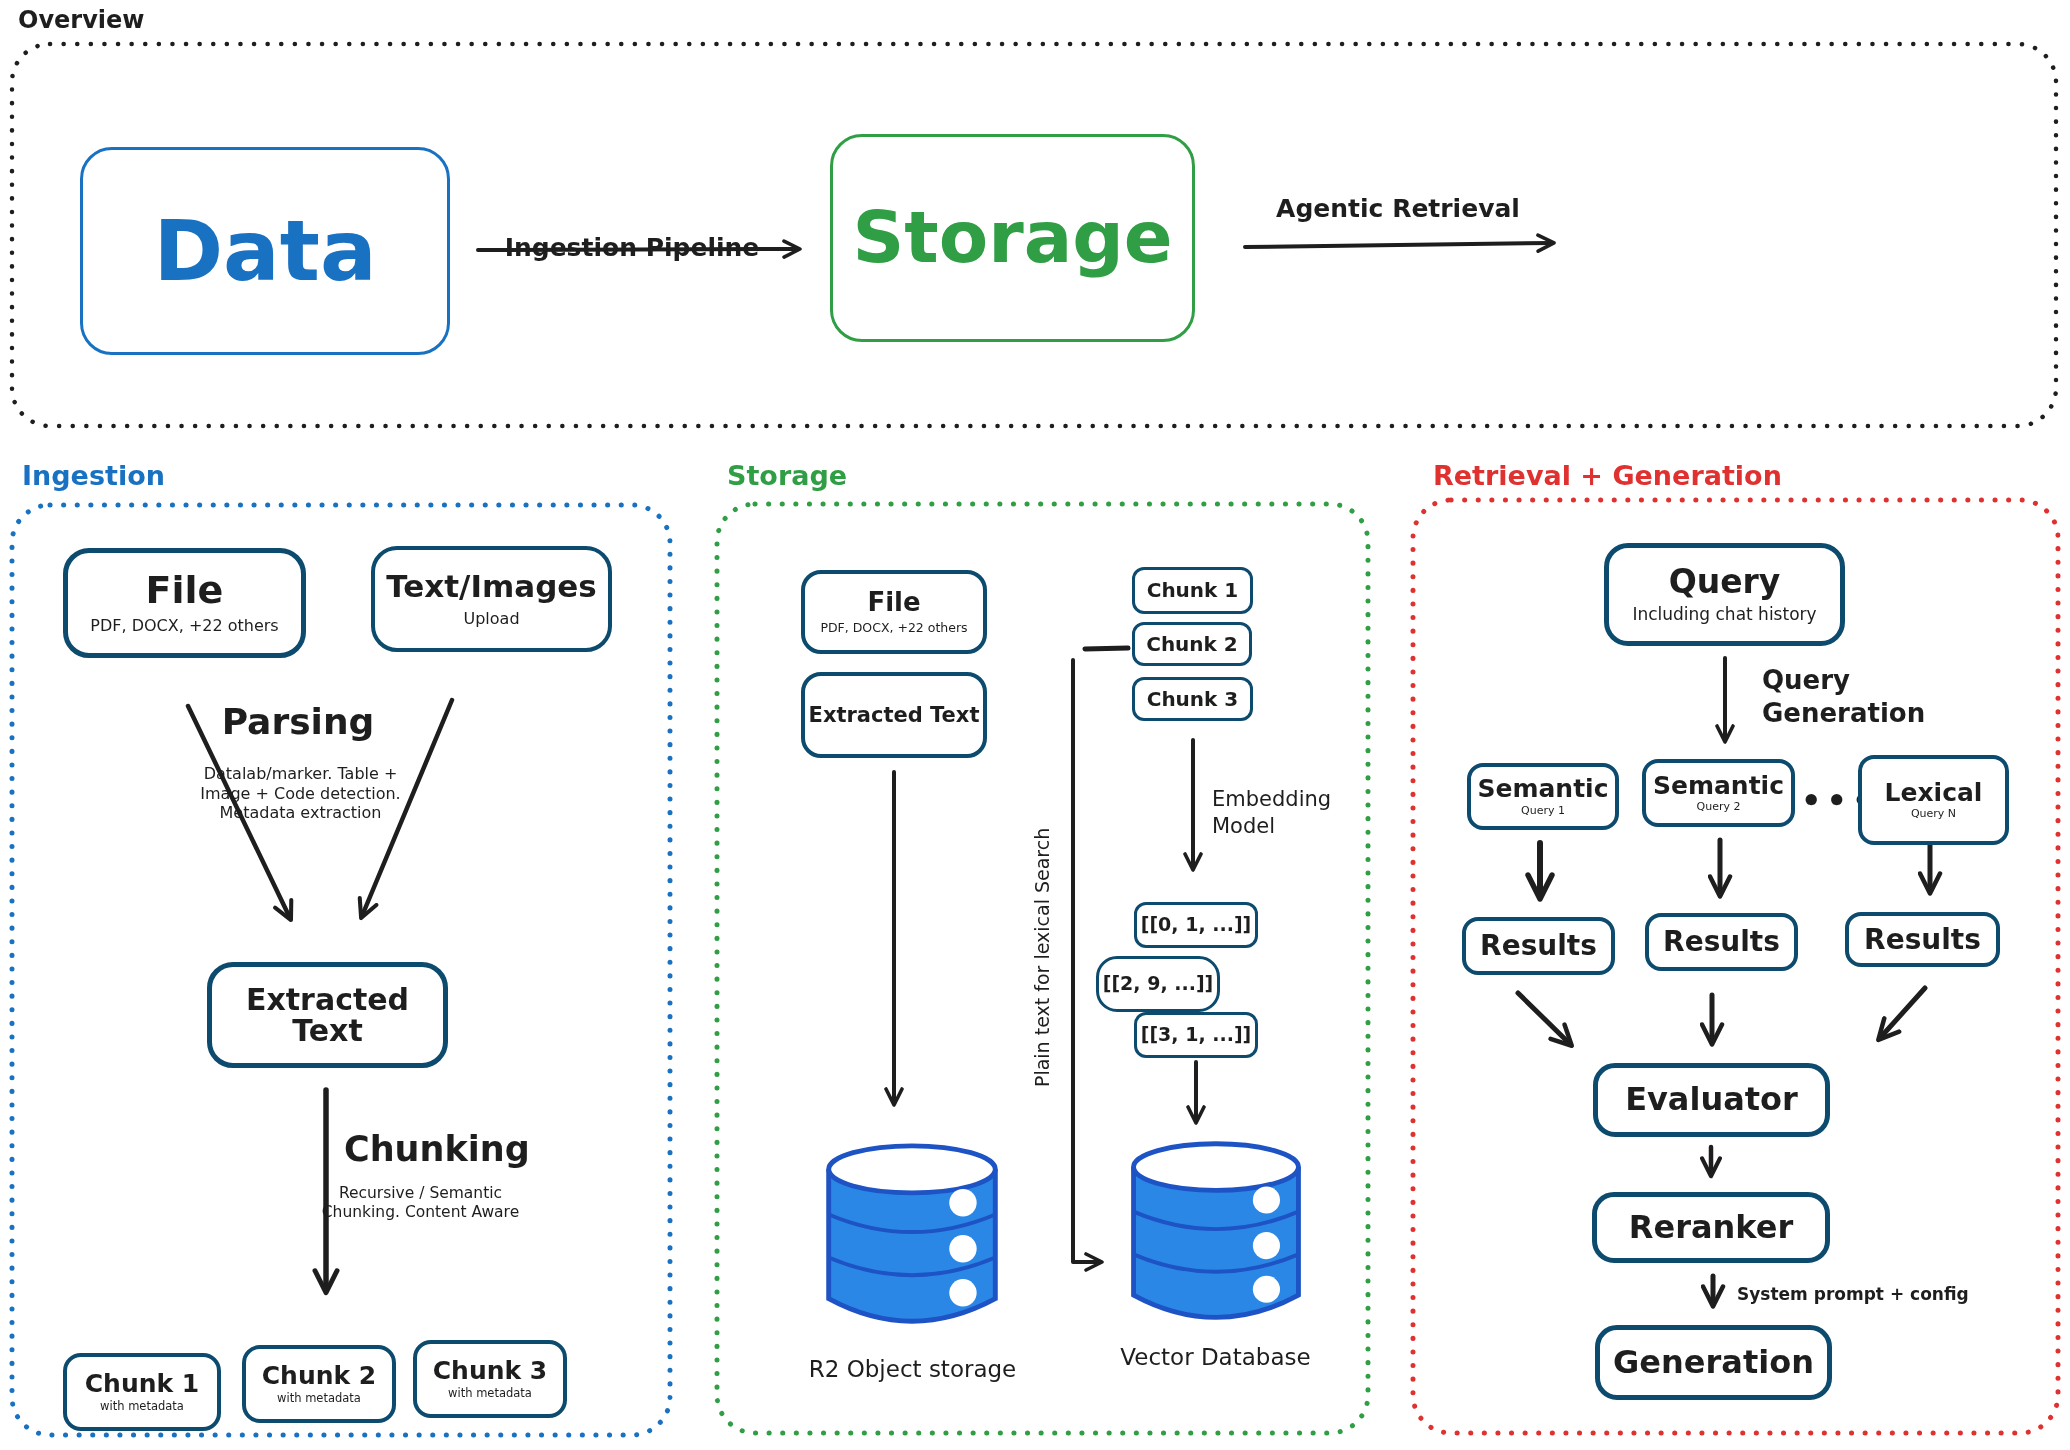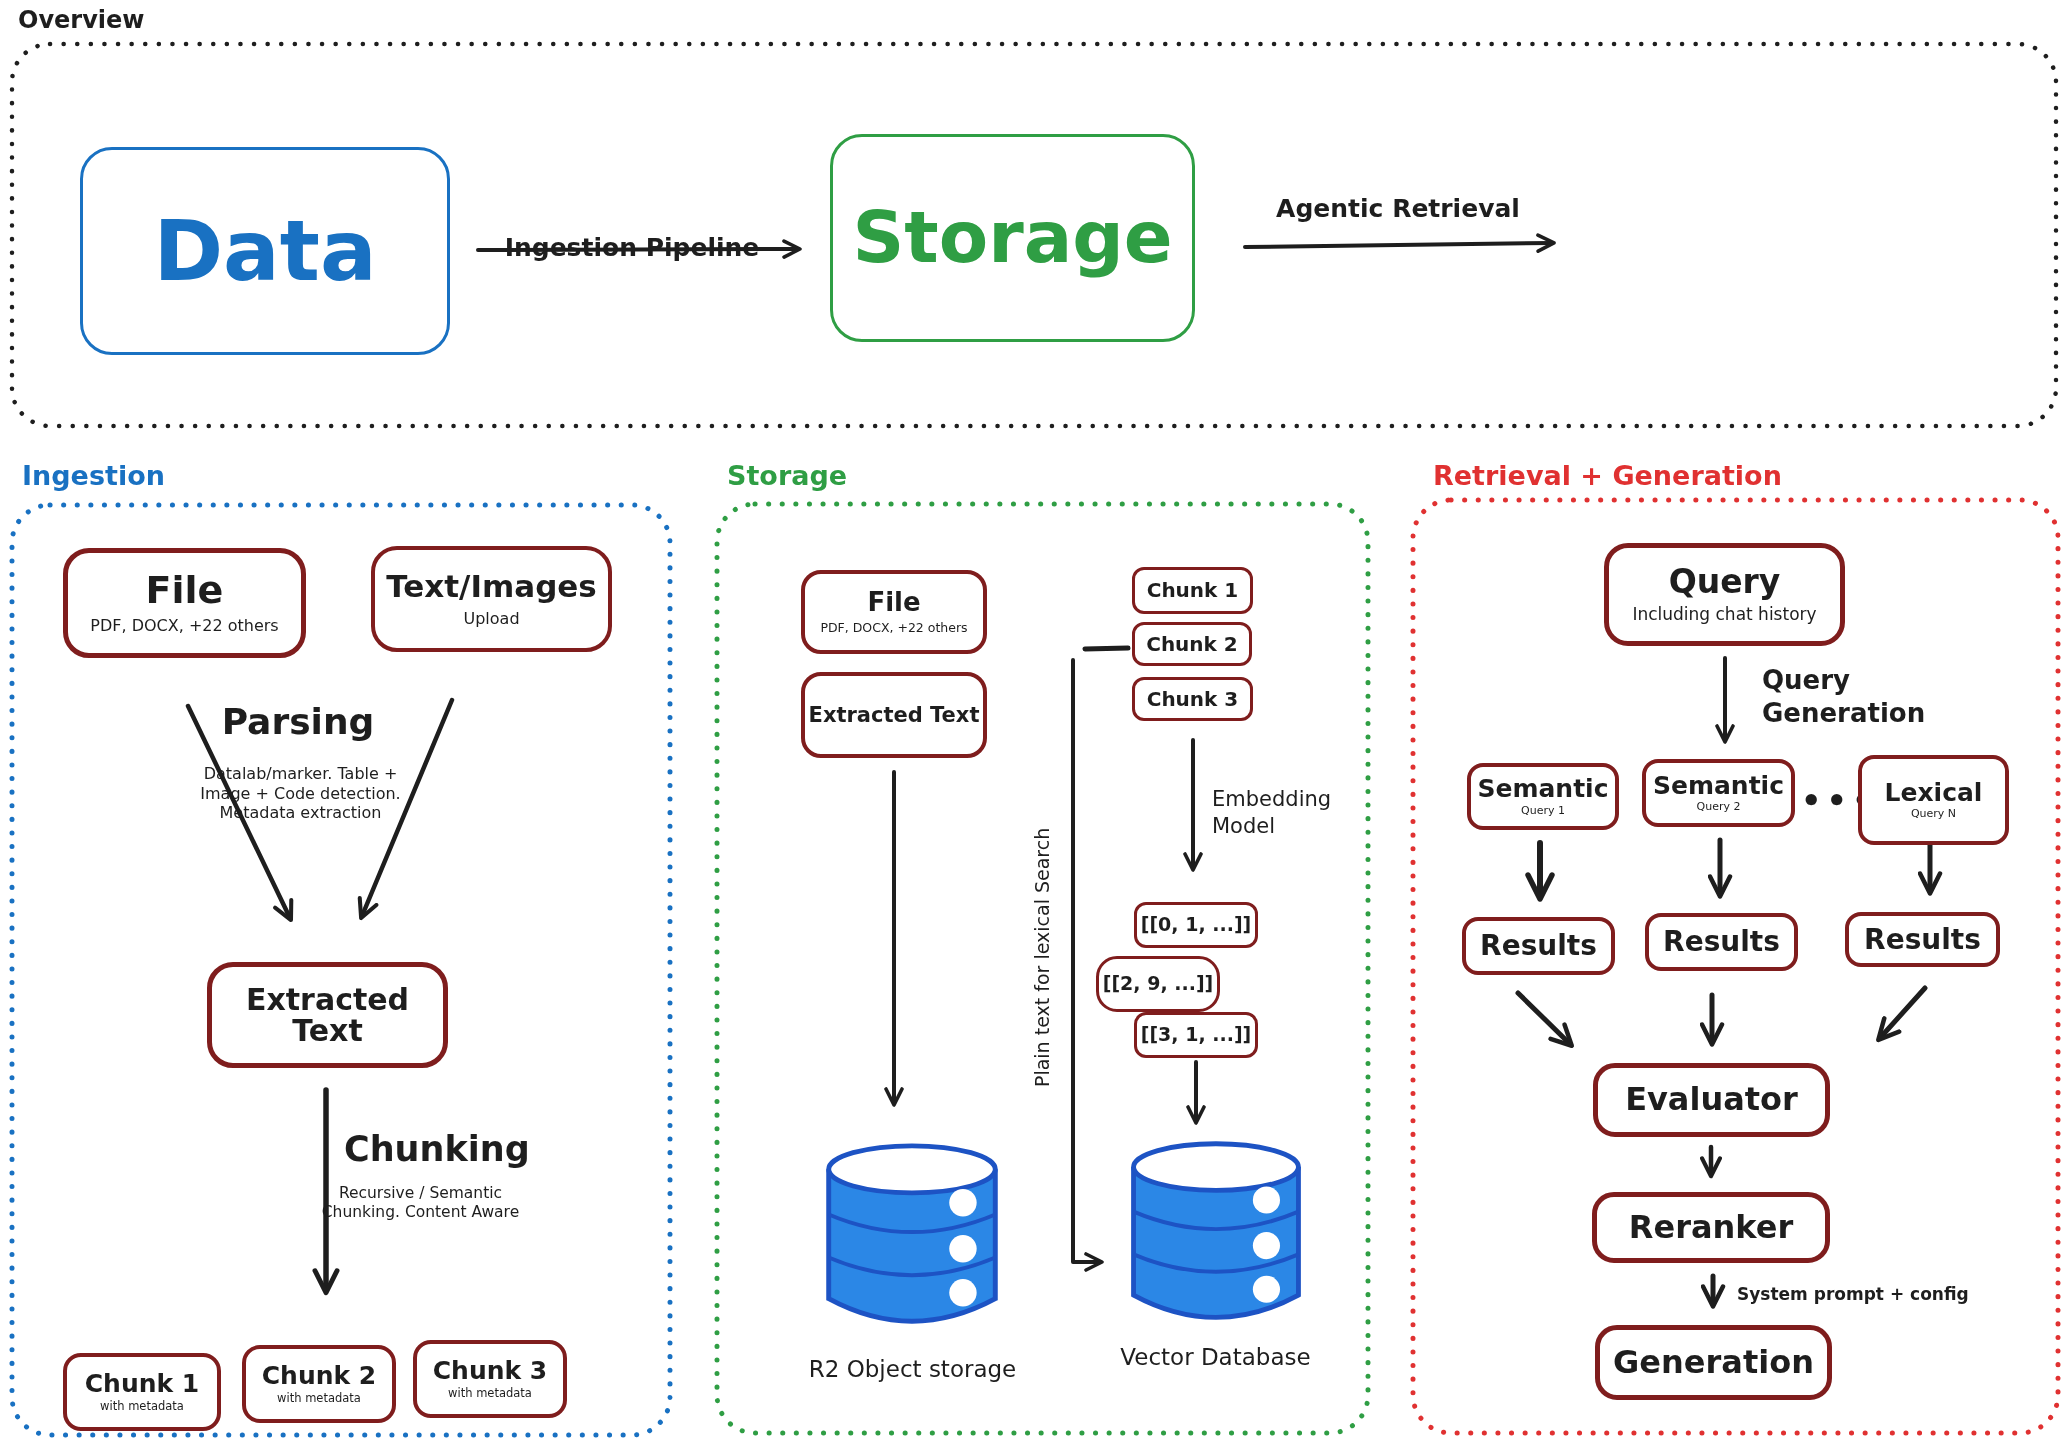--- a/index.html
+++ b/index.html
@@ -1,19 +1,19 @@
 <!DOCTYPE html>
 <html style="--blue: #1971c2; --green: #2f9e44; --red: #e03131; --ink: #1e1e1e; --db_fill: #2b87e6; --db_stroke: #1d53c4;"><head>
 <meta charset="utf-8">
 <style>
   html,body{margin:0;padding:0;background:#fff;}
   #canvas{position:relative;width:2070px;height:1450px;background:#fff;overflow:hidden;
           font-family:"DejaVu Sans","Liberation Sans",sans-serif;color:#1e1e1e;}
   #connectors{position:absolute;left:0;top:0;width:2070px;height:1450px;pointer-events:none;}
-  .node{position:absolute;box-sizing:border-box;background:#fff;border:4px solid #7f1d1d;
+  .node{position:absolute;box-sizing:border-box;background:#fff;border:4px solid #0c4a6e;
         border-radius:20px;display:flex;flex-direction:column;align-items:center;
         justify-content:center;text-align:center;gap:6px;}
   .node .t{font-weight:600;line-height:1.05;text-align:center;}
   .node .s{font-weight:400;color:#1e1e1e;}
   .big{border-width:3.5px;border-radius:32px;font-weight:700;}
   .lbl{position:absolute;line-height:1.2;}
   .ctr{text-align:center;}
   .sec-label{position:absolute;font-size:27px;font-weight:600;}
   .cyl{position:absolute;}
 </style>

